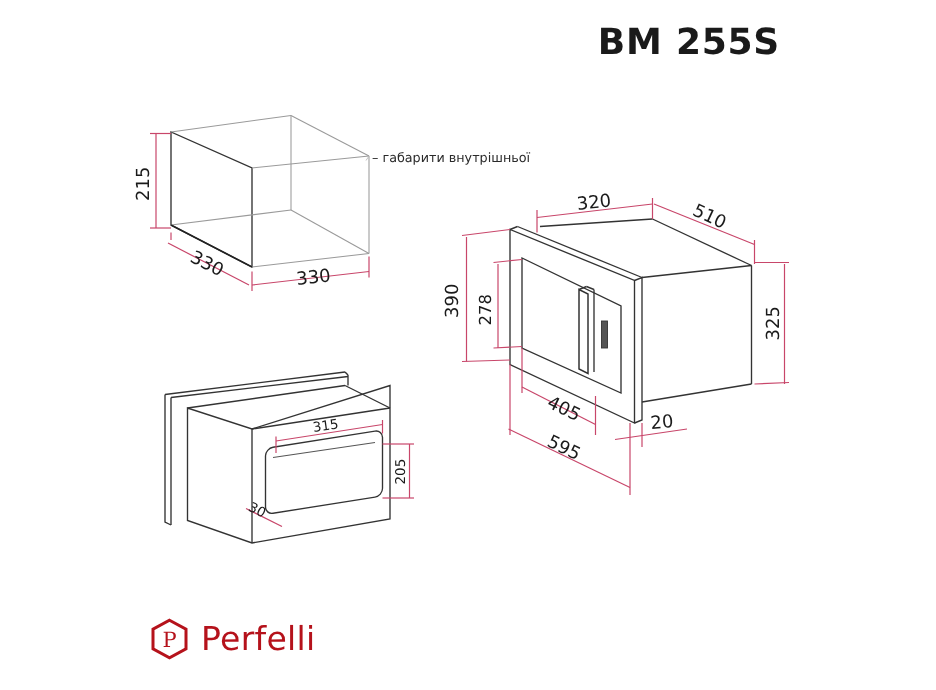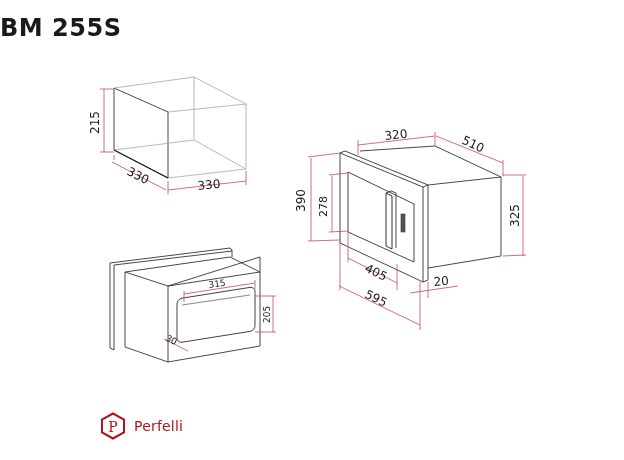--- a/index.html
+++ b/index.html
@@ -1,21 +1,21 @@
 <!DOCTYPE html>
 <html><head>
 <meta charset="utf-8">
 <style>
   html, body { margin: 0; padding: 0; background: #ffffff; }
   body { width: 624px; height: 460px; position: relative; overflow: hidden; font-family: "DejaVu Sans", sans-serif; }
-  .title { position: absolute; left: 0; width: 520px; top: 14px; text-align: left; font-family: "DejaVu Sans", sans-serif; font-weight: bold; font-size: 24px; color: #1a1a1a; letter-spacing: 0.5px; }
+  .title { position: absolute; left: 0; width: 520px; top: 14px; text-align: right; font-family: "DejaVu Sans", sans-serif; font-weight: bold; font-size: 24px; color: #1a1a1a; letter-spacing: 0.5px; }
   svg.drawing { position: absolute; left: 0; top: 0; }
   .note { position: absolute; left: 248px; top: 101px; font-size: 8.5px; line-height: 11px; color: #2a2a2a; font-family: "DejaVu Sans", sans-serif; }
   .logo { position: absolute; left: 100px; top: 412px; display: flex; align-items: center; }
-  .logo-text { font-family: "DejaVu Sans", sans-serif; font-size: 14px; color: #b5121b; margin-left: 8px; letter-spacing: 0.2px; }
+  .logo-text { font-family: "DejaVu Sans", sans-serif; font-size: 22px; color: #b5121b; margin-left: 8px; letter-spacing: 0.2px; }
   .dim { font-family: "DejaVu Sans", sans-serif; fill: #1a1a1a; }
 </style>
 </head>
 <body>
 
 <div class="title">BM 255S</div>
 
 <svg class="drawing" width="624" height="460" viewBox="0 0 624 460">
 
   <g fill="none" stroke="#333" stroke-width="0.9">
@@ -143,20 +143,21 @@
       <line x1="255" y1="332" x2="276" y2="332"></line>
       <line x1="164" y1="339" x2="188" y2="351"></line>
     </g>
   </g>
   <text class="dim" font-size="9" transform="translate(209,288) rotate(-8)">315</text>
   <text class="dim" font-size="9" transform="translate(270,323) rotate(-90)">205</text>
   <text class="dim" font-size="9" transform="translate(165,340) rotate(27)">30</text>
 </svg>
 
 <div class="note">
+  <div>– габарити внутрішньої</div>
 </div>
 
 <div class="logo">
   <svg width="26" height="28" viewBox="0 0 26 28">
     <polygon points="13,1.5 24,7.5 24,20.5 13,26.5 2,20.5 2,7.5" fill="none" stroke="#b5121b" stroke-width="2"></polygon>
     <text x="13" y="19.5" text-anchor="middle" font-family="DejaVu Serif, serif" font-size="14" fill="#b5121b">P</text>
   </svg>
   <span class="logo-text">Perfelli</span>
 </div>
 

